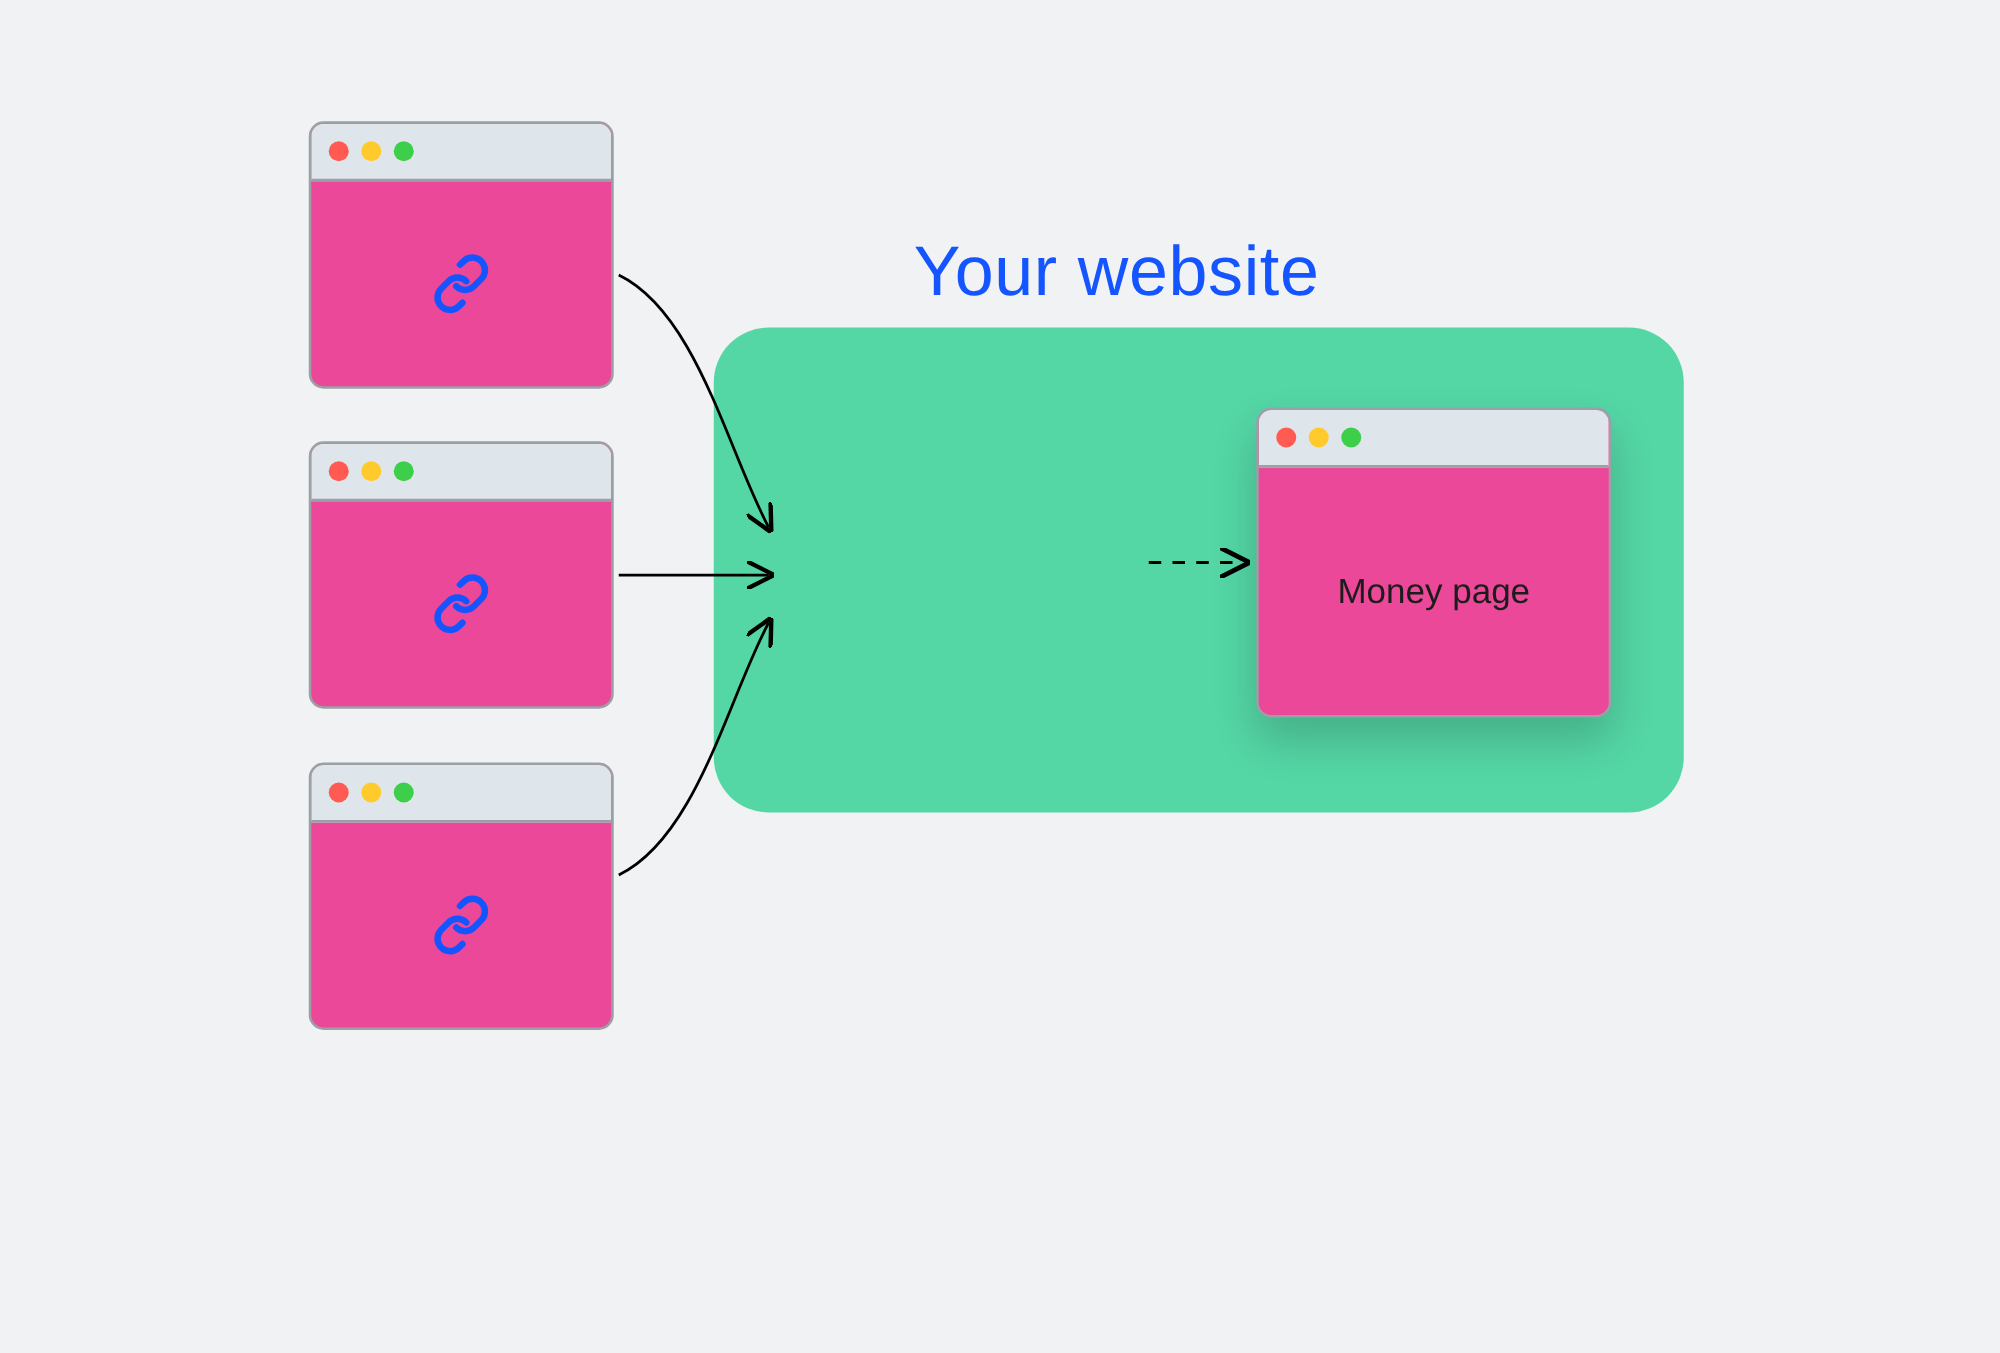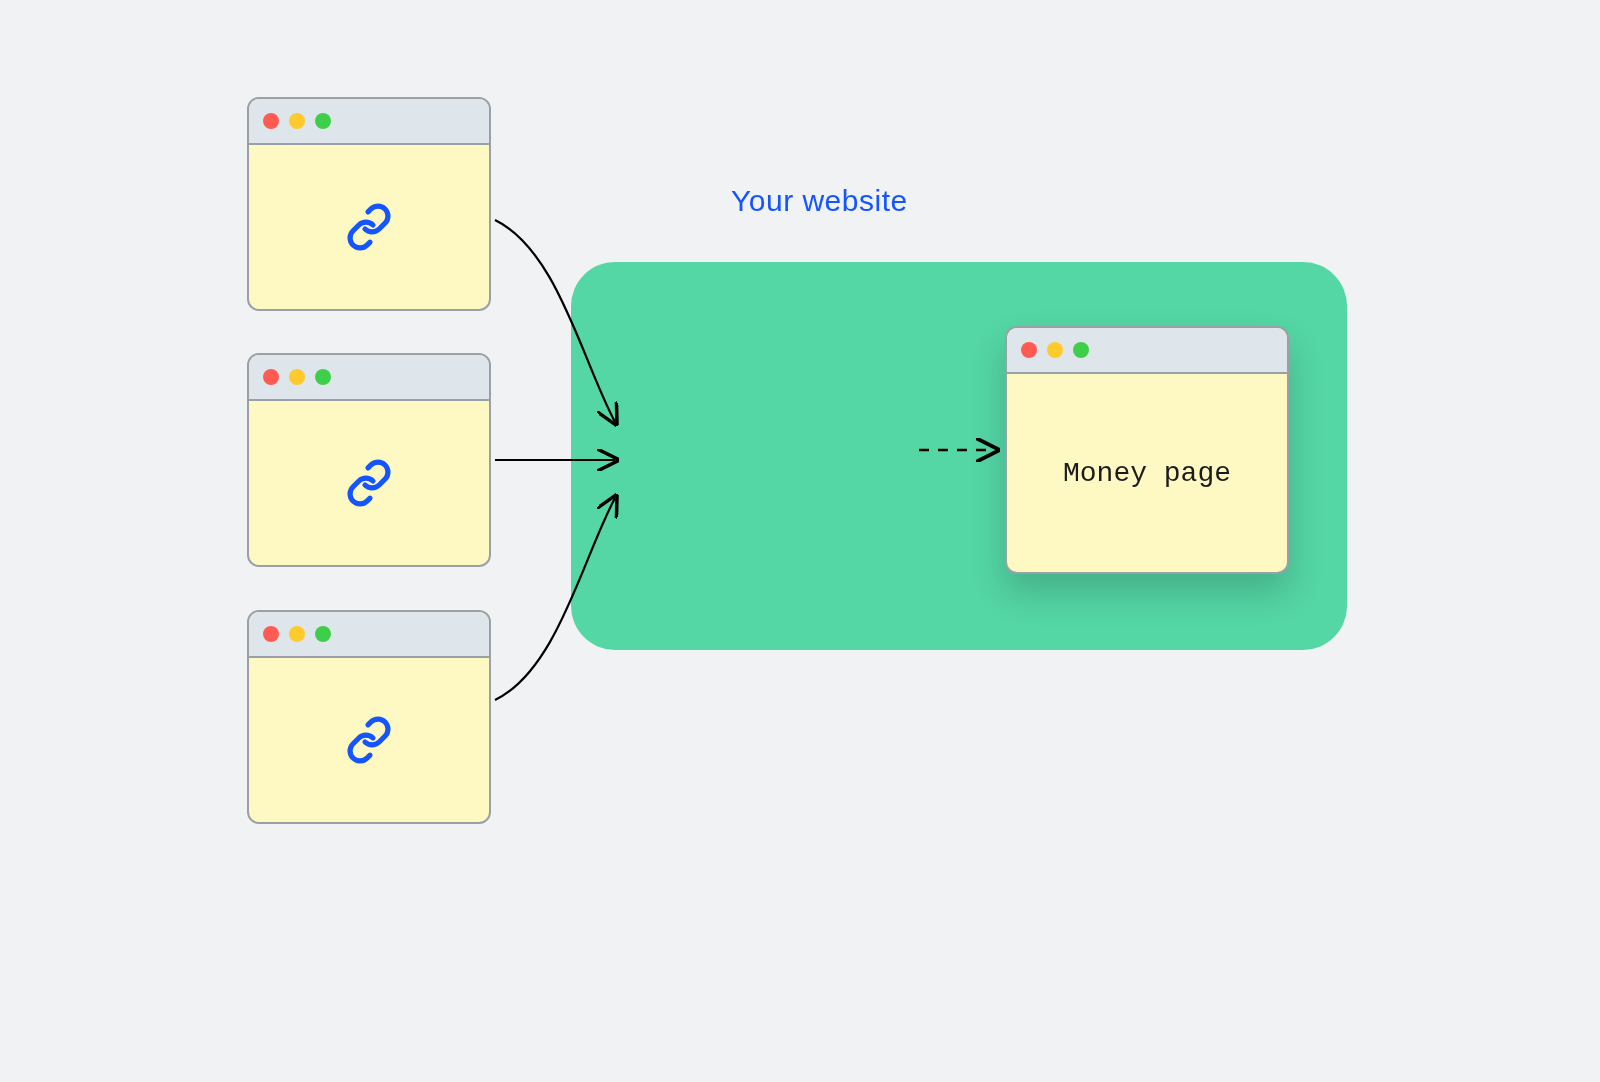--- a/index.html
+++ b/index.html
@@ -18,23 +18,22 @@
     width: 1326px;
     height: 920px;
     background: #f0f2f4;
   }
 
   
   .browser {
     position: absolute;
     border: 2px solid #9aa0a6;
     border-radius: 12px;
-    background: #fef9c3;
+    background: #ec4899;
     overflow: hidden;
-    font-family: Liberation Mono, monospace;
   }
   .browser.shadowed {
     box-shadow: 0 18px 35px rgba(0,0,0,0.18);
   }
   .titlebar {
     height: 46px;
     background: #dfe6eb;
     border-bottom: 2px solid #9aa0a6;
     display: flex;
     align-items: center;
@@ -69,21 +68,21 @@
     top: 262px;
     width: 776px;
     height: 388px;
     background: #54d6a5;
     border-radius: 44px;
   }
   .site-label {
     position: absolute;
     left: 594px;
     top: 184px;
-    font-size: 30px;
+    font-size: 56px;
     font-weight: 500;
     color: #1455ff;
     letter-spacing: 0.5px;
   }
 
   
   .inner { width: 284px; height: 248px; }
   .linkable { left: 492px; top: 326px; }
   .money    { left: 868px; top: 326px; }
 

